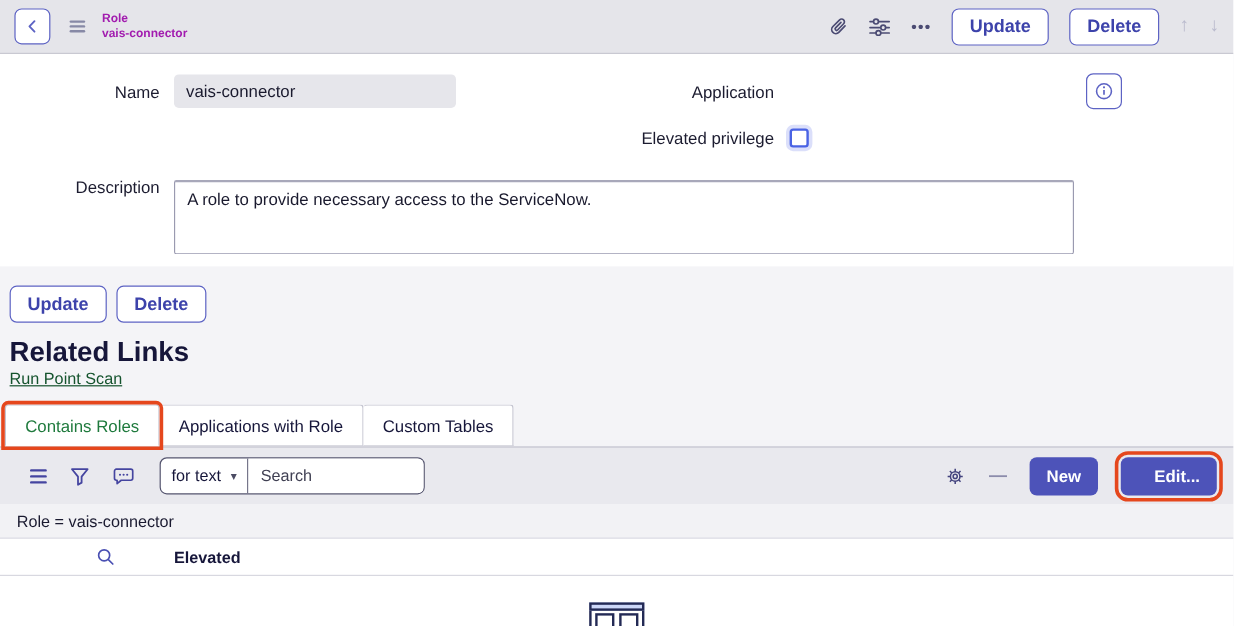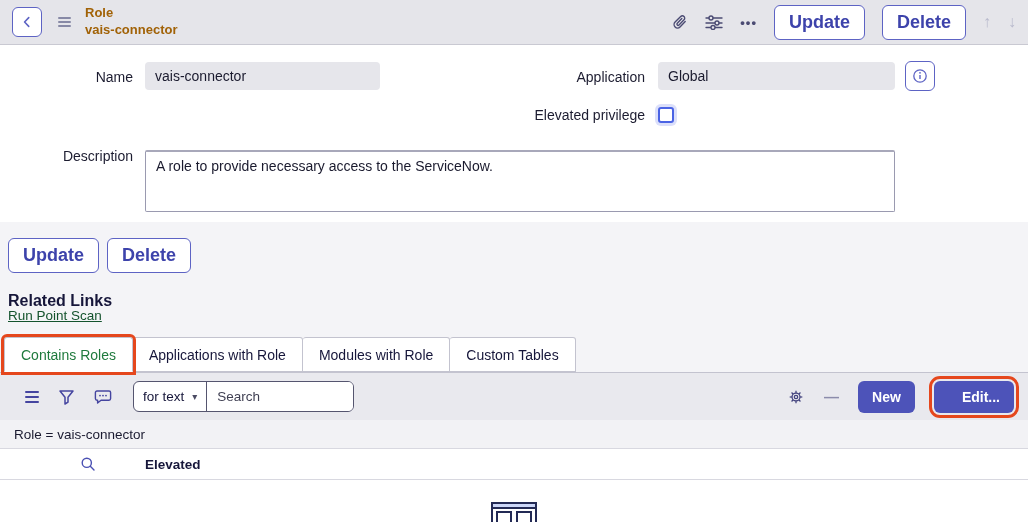--- a/index.html
+++ b/index.html
@@ -13,27 +13,27 @@
     background: #e5e5ea; border-bottom: 1px solid #c9c9d2; padding: 0 12px;
   }
   .back-btn {
     width: 30px; height: 30px; background: #fff; border: 1px solid #5d63c4;
     border-radius: 6px; display: flex; align-items: center; justify-content: center;
     cursor: pointer; flex: 0 0 auto;
   }
   .ctx-menu { display: flex; flex-direction: column; gap: 2px; margin: 0 14px 0 16px; cursor: pointer; }
   .ctx-menu i { display: block; width: 13px; height: 2px; background: #8789a6; border-radius: 1px; }
   .title-block { display: flex; flex-direction: column; line-height: 1.3; }
-  .title-block .t1, .title-block .t2 { font-size: 13px; font-weight: bold; color: #a16207; }
+  .title-block .t1, .title-block .t2 { font-size: 10px; font-weight: bold; color: #a21caf; }
   .topbar-right { margin-left: auto; display: flex; align-items: center; gap: 17px; }
   .icon-btn { background: none; border: none; cursor: pointer; display: flex; align-items: center; padding: 0; }
   .more-dots { color: #4b4b73; font-size: 13px; font-weight: bold; letter-spacing: 1px; }
   .btn-outline {
     background: #fff; border: 1px solid #5d63c4; border-radius: 6px;
-    color: #3d43ab; font-weight: bold; font-size: 18px; padding: 6px 14px; cursor: pointer;
+    color: #3d43ab; font-weight: bold; font-size: 15px; padding: 6px 14px; cursor: pointer;
     font-family: "Liberation Sans", sans-serif;
   }
   .nav-arrow { color: #b9bacd; font-size: 16px; font-weight: bold; }
 
   
   .form-section { position: relative; height: 177px; background: #fff; font-size: 14px; color: #1a1a2e; }
   .flabel { position: absolute; text-align: right; color: #1c1c30; }
   .ro-input {
     position: absolute; height: 28px; background: #e6e6eb; border: none; border-radius: 4px;
     padding: 0 10px; font-size: 14px; color: #1a1a2e; font-family: "Liberation Sans", sans-serif;
@@ -51,21 +51,21 @@
   .desc-area {
     position: absolute; left: 145px; top: 105px; width: 750px; height: 62px;
     background: #fff; border: 1px solid #9a9ab0; border-top: 2px solid #a8a8ba; border-radius: 2px;
     font-size: 14px; color: #1a1a2e; padding: 6px 10px; resize: none;
     font-family: "Liberation Sans", sans-serif;
   }
 
   
   .lower { position: relative; height: 300px; background: #f4f4f7; }
   .btn-row { position: absolute; top: 16px; left: 8px; display: flex; gap: 8px; }
-  .related-heading { position: absolute; top: 70px; left: 8px; font-size: 16px; font-weight: bold; color: #16163a; }
+  .related-heading { position: absolute; top: 58px; left: 8px; font-size: 23px; font-weight: bold; color: #16163a; }
   .related-link { position: absolute; top: 86px; left: 8px; font-size: 13.5px; color: #14532d; text-decoration: underline; cursor: pointer; }
 
   
   .tabs { position: absolute; top: 115px; left: 4px; display: flex; }
   .tab {
     height: 35px; background: #fff; border: 1px solid #c3c3cf; border-left: none;
     padding: 0 16px; font-size: 14px; color: #16163a; display: flex; align-items: center;
     cursor: pointer; border-radius: 3px 3px 0 0;
   }
   .tab:first-child { border-left: 1px solid #c3c3cf; }
@@ -172,21 +172,20 @@
       <span class="nav-arrow">↑</span>
       <span class="nav-arrow">↓</span>
     </div>
   </div>
 
   <div class="form-section">
     <label class="flabel" style="left:0; width:133px; top:24px;">Name</label>
     <input class="ro-input" style="left: 145px; top: 17px; width: 235px;" readonly="" value="vais-connector">
 
     <label class="flabel" style="left:445px; width:200px; top:24px;">Application</label>
-    <input class="ro-input" style="left: 658px; top: 17px; width: 237px;" readonly="" value="Global">
     <button class="info-btn">
       <span>
         <svg width="16" height="16" viewBox="0 0 16 16">
             <circle cx="8" cy="8" r="6.2" fill="none" stroke="#5d63c4" stroke-width="1.3"></circle>
             <line x1="8" y1="7" x2="8" y2="11" stroke="#5d63c4" stroke-width="1.4"></line>
             <circle cx="8" cy="4.8" r="0.9" fill="#5d63c4"></circle>
           </svg>
       </span>
     </button>
 
@@ -202,21 +201,20 @@
       <button class="btn-outline">Update</button>
       <button class="btn-outline">Delete</button>
     </div>
 
     <div class="related-heading">Related Links</div>
     <a class="related-link">Run Point Scan</a>
 
     <div class="tabs">
       <div class="tab active annotated">Contains Roles</div>
       <div class="tab">Applications with Role</div>
-      <div class="tab">Modules with Role</div>
       <div class="tab">Custom Tables</div>
     </div>
 
     <div class="panel">
       <div class="list-toolbar">
         <span class="tb-ham">
             <i></i>
             <i></i>
             <i></i>
           </span>

